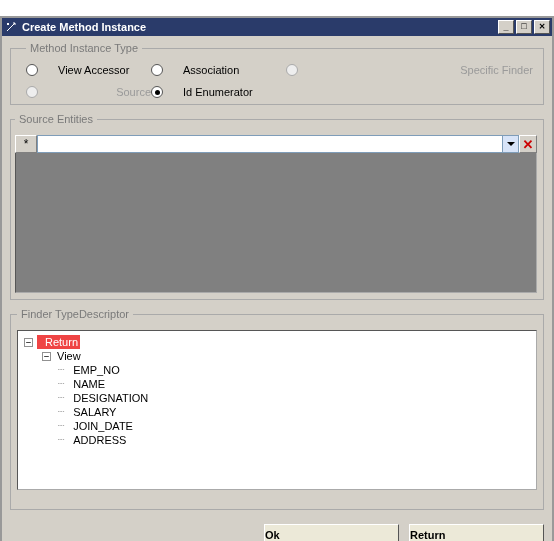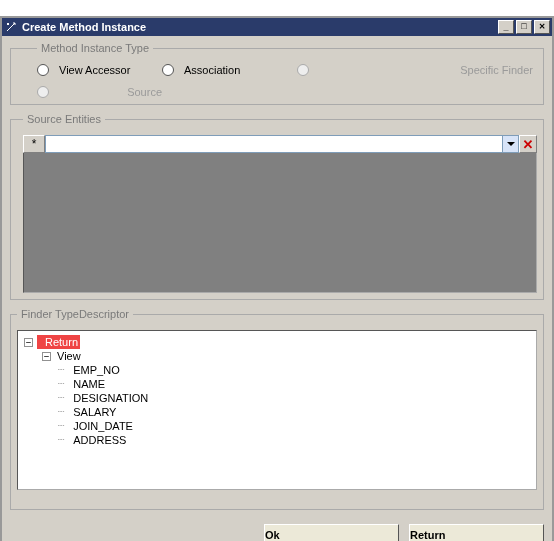--- a/index.html
+++ b/index.html
@@ -65,37 +65,37 @@
   .body {
     flex: 1;
     padding: 6px 8px 8px 8px;
     display: flex;
     flex-direction: column;
     position: relative;
   }
   fieldset.group {
     border: 1px solid #aaaaaa;
     margin: 0 0 8px 0;
-    padding: 10px 10px 6px 26px;
+    padding: 10px 10px 6px 15px;
     position: relative;
   }
   fieldset.group legend {
     color: #7a7a7a;
     font-size: 11px;
     padding: 0 4px;
   }
   .radio-grid {
     display: grid;
     grid-template-columns: 125px 135px auto;
     row-gap: 10px;
   }
   .radio-item {
     display: flex;
     align-items: center;
-    gap: 10px;
+    gap: 20px;
     color: #000000;
   }
   .radio-item.disabled {
     color: #9a9a9a;
     justify-content: space-between;
   }
   .radio-circle {
     width: 12px;
     height: 12px;
     border-radius: 50%;
@@ -275,24 +275,30 @@
           <span>Association</span>
         </div>
         <div class="radio-item disabled">
           <div class="radio-circle"></div>
           <span>Specific Finder</span>
         </div>
         <div class="radio-item disabled">
           <div class="radio-circle"></div>
           <span>Source</span>
         </div>
+        <div class="radio-item">
+          <div class="radio-circle">
+              <div class="radio-dot"></div>
+            </div>
+          <span>Id Enumerator</span>
+        </div>
       </div>
     </fieldset>
 
-    <fieldset class="group" style="padding:10px 6px 6px 12px">
+    <fieldset class="group" style="padding:10px 6px 6px 4px">
       <legend>Source Entities</legend>
       <div class="source-row">
         <div class="row-h">*</div>
         <div class="combo">
           <input class="combo-input" value="" style="">
           <div class="combo-btn">
             <div class="black-tri"></div>
           </div>
         </div>
         <div class="x-btn">

